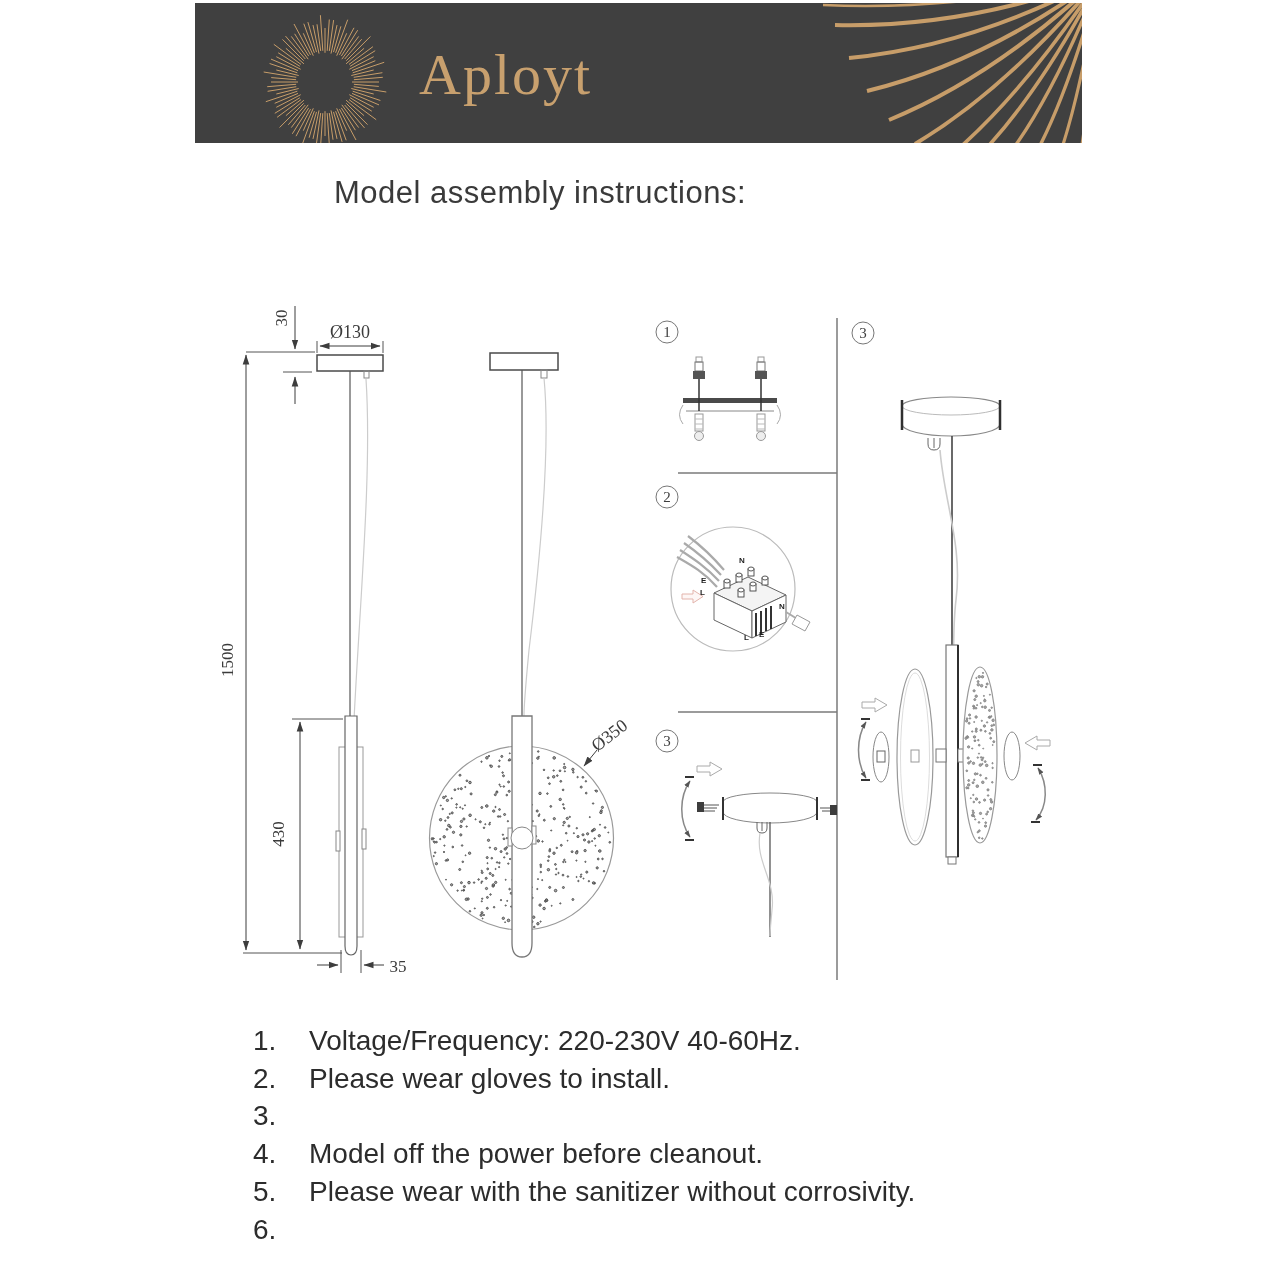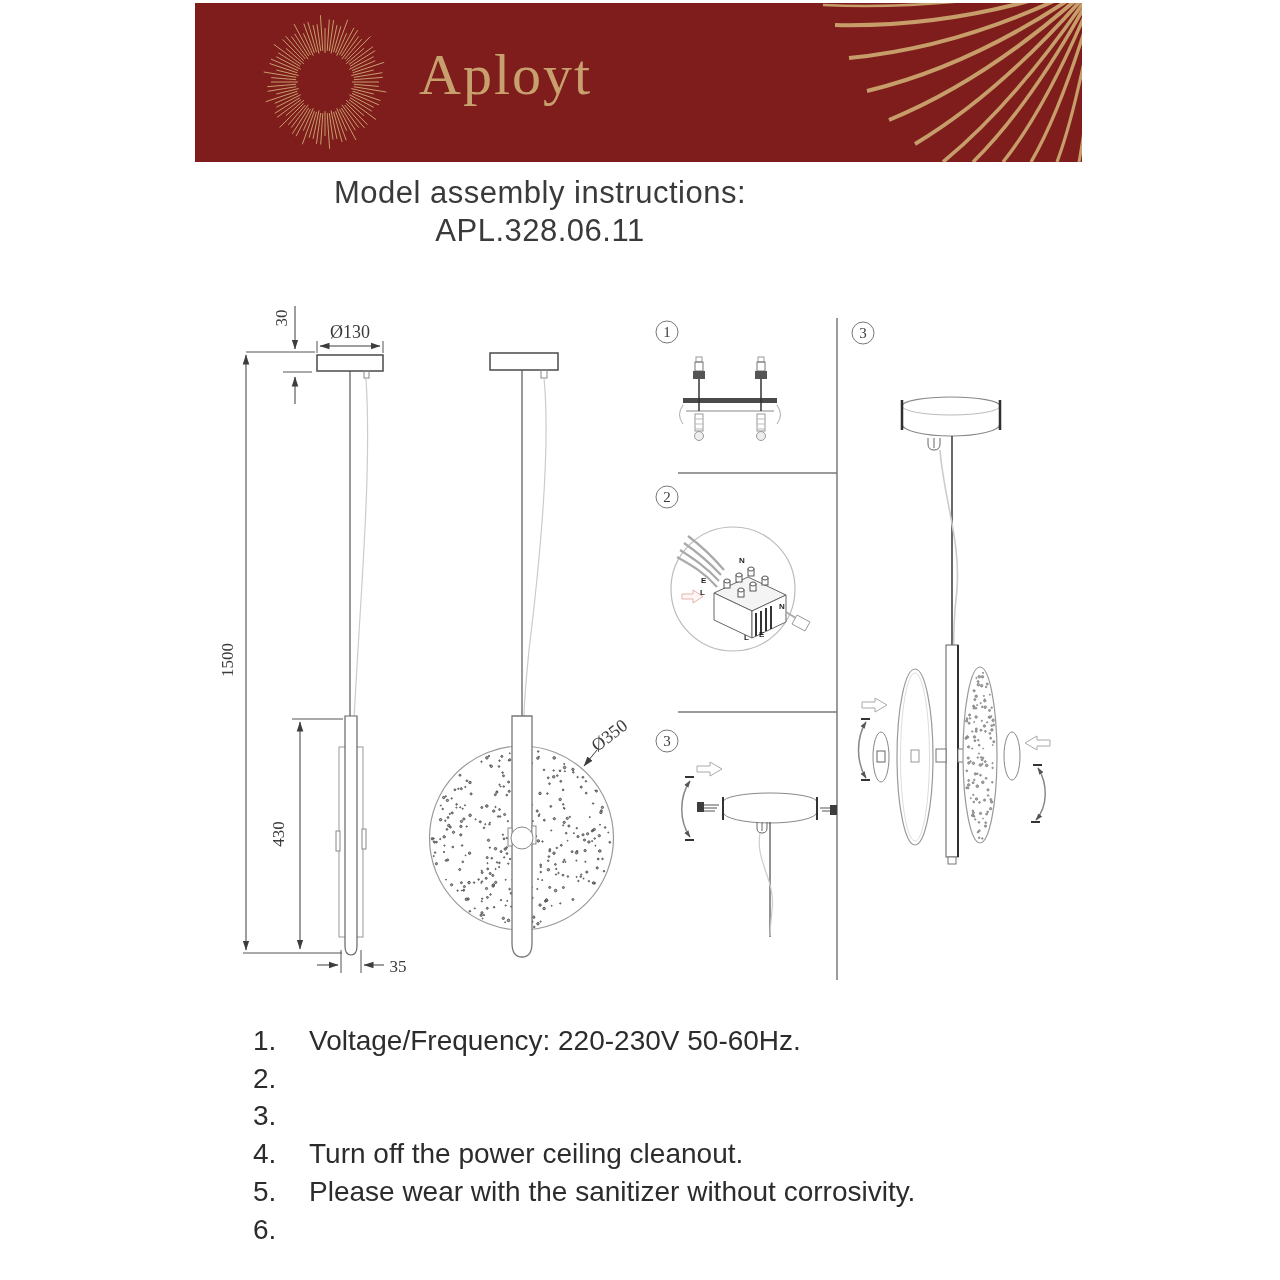--- a/index.html
+++ b/index.html
@@ -1,21 +1,21 @@
 <!DOCTYPE html>
 <html><head>
 <meta charset="utf-8">
 <style>
   html,body{margin:0;padding:0;}
   body{width:1280px;height:1280px;position:relative;background:#ffffff;
        font-family:"Liberation Sans",sans-serif;overflow:hidden;}
 
   
-  .banner{position:absolute;left:195px;top:3px;width:887px;height:159px;
-          background:#7f1d1d;overflow:hidden;}
+  .banner{position:absolute;left:195px;top:3px;width:887px;height:140px;
+          background:#404040;overflow:hidden;}
   .banner svg{position:absolute;left:0;top:0;}
   .brand{position:absolute;left:224px;top:34px;font-family:"Liberation Serif",serif;
          font-size:58px;line-height:1.3;color:#c8a06e;letter-spacing:2px;font-weight:400;}
 
   
   .subtitle{position:absolute;left:0;top:174px;width:1080px;text-align:center;
             color:#3a3a3a;font-size:31px;line-height:38px;letter-spacing:.5px;}
 
   
   .diagram{position:absolute;left:180px;top:280px;width:940px;height:740px;}
@@ -52,21 +52,20 @@
       <path d="M905,-25 Q870,101 836,159" stroke-width="3.4"></path>
       <path d="M905,-25 Q883,103 862,159" stroke-width="3.2"></path>
       <path d="M905,-25 Q894,105 884,159" stroke-width="3"></path>
     </g>
   </svg>
   <span class="brand">Aployt</span>
 </div>
 
 <div class="subtitle">
   <div>Model assembly instructions:</div>
-  <div>APL.328.06.11</div>
 </div>
 
 <svg class="diagram" viewBox="180 280 940 740">
   <defs>
     <marker id="da" markerWidth="11" markerHeight="9" refX="9.5" refY="4" orient="auto-start-reverse" markerUnits="userSpaceOnUse">
       <path d="M0,0.7 L10,4 L0,7.3 Z" fill="#3d3d3d"></path>
     </marker>
     <marker id="sa" markerWidth="8" markerHeight="7" refX="6.5" refY="3" orient="auto-start-reverse" markerUnits="userSpaceOnUse">
       <path d="M0,0.5 L7,3 L0,5.5 Z" fill="#555"></path>
     </marker>
@@ -251,31 +250,32 @@
     <ellipse cx="1012" cy="756" rx="8" ry="24" fill="#fff" stroke="#888"></ellipse>
     <path d="M1050,740 h-13 v-4 l-12,7 l12,7 v-4 h13 z" stroke="#aaa" fill="#fff"></path>
     <path d="M1038,768 C1048,784 1048,806 1036,820" stroke="#888" stroke-width="1.5" marker-start="url(#sa)" marker-end="url(#sa)"></path>
     <path d="M1033,765 h9 M1031,822 h9" stroke="#333" stroke-width="2"></path>
   </g>
 </svg>
 
 <div class="instructions">
   <div class="row">
     <span class="num">1.</span>
-    <span class="txt">Voltage/Frequency: 220-230V 50-60Hz.</span>
+    <span class="txt">Voltage/Frequency: 220-230V 40-60Hz.</span>
   </div>
   <div class="row">
     <span class="num">2.</span>
+    <span class="txt">Please wear gloves to install.</span>
   </div>
   <div class="row">
     <span class="num">3.</span>
   </div>
   <div class="row">
     <span class="num">4.</span>
-    <span class="txt">Turn off the power ceiling cleanout.</span>
+    <span class="txt">Model off the power before cleanout.</span>
   </div>
   <div class="row">
     <span class="num">5.</span>
     <span class="txt">Please wear with the sanitizer without corrosivity.</span>
   </div>
   <div class="row">
     <span class="num">6.</span>
   </div>
 </div>
 

